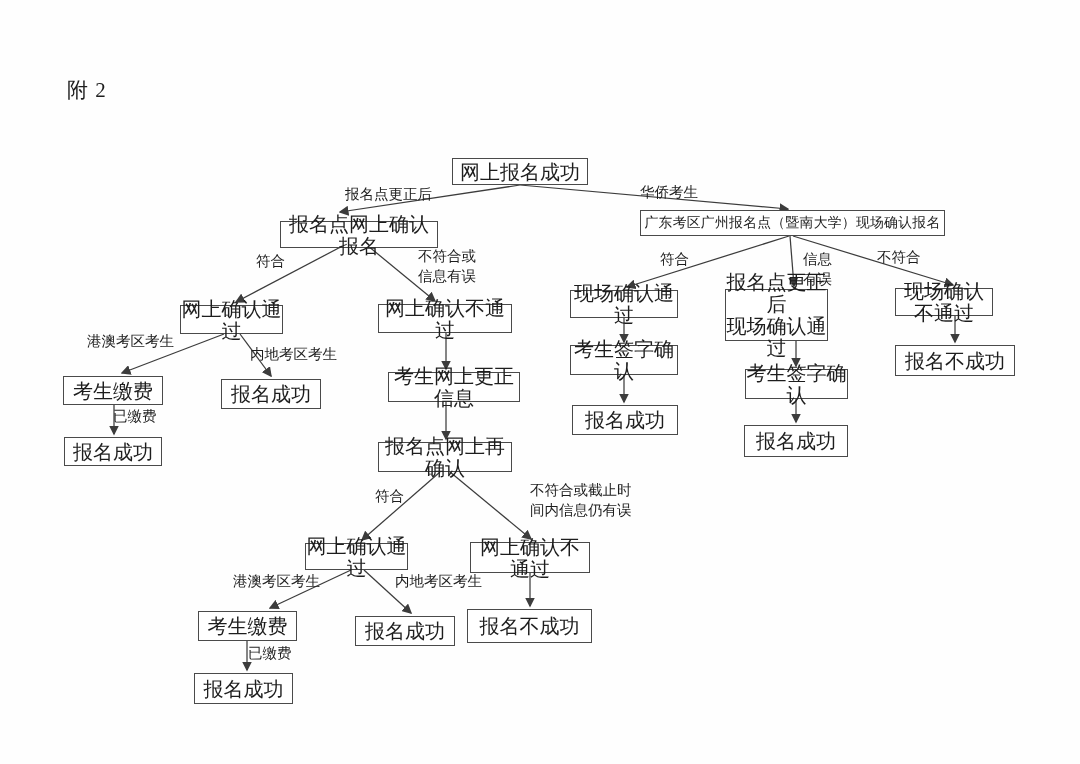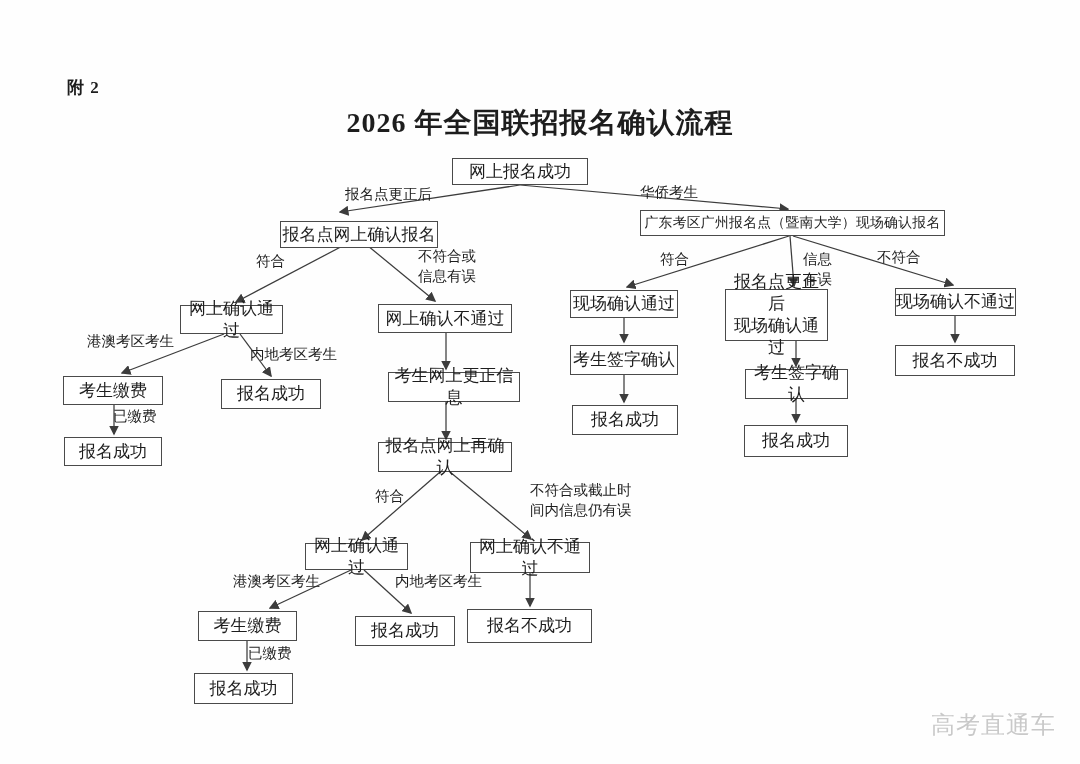--- a/index.html
+++ b/index.html
@@ -18,22 +18,22 @@
   .page{
     position:relative;
     width:1080px;
     height:764px;
     background:var(--paper);
     overflow:hidden;
   }
   .annotation{
     position:absolute;
     left:67px; top:76px;
-    font-size:17px;
-    font-weight:700;
+    font-size:21px;
+    font-weight:400;
     letter-spacing:1px;
   }
   .title{
     position:absolute;
     left:0; top:104px;
     width:1080px;
     text-align:center;
     font-size:28px;
     font-weight:700;
     letter-spacing:1px;
@@ -44,21 +44,21 @@
     width:1080px; height:764px;
   }
   .node{
     position:absolute;
     display:flex;
     align-items:center;
     justify-content:center;
     text-align:center;
     border:1.4px solid var(--border);
     background:#fff;
-    font-size:17px;
+    font-size:20px;
     line-height:22px;
     white-space:pre-line;
     color:var(--ink);
   }
   .node.wide{font-size:13.8px;letter-spacing:.3px;}
   .edge-label{
     position:absolute;
     font-size:14.5px;
     line-height:20px;
     white-space:pre-line;
@@ -75,21 +75,20 @@
     font-family:"Liberation Sans","DejaVu Sans",sans-serif;
   }
 </style>
 </head>
 <body>
 
 <div class="page">
 
   <div class="annotation">附 2</div>
 
-  <h1 class="title">2026 年全国联招报名确认流程</h1>
 
   <svg id="edge-layer" viewBox="0 0 1080 764" xmlns="http://www.w3.org/2000/svg">
     <defs>
       <marker id="arrow" viewBox="0 0 10 10" refX="8.5" refY="5" markerWidth="8" markerHeight="8" orient="auto">
         <path d="M0,0 L10,5 L0,10 z" fill="#3c3c3c"></path>
       </marker>
     </defs>
     <g id="edge-group">
         <line x1="520" y1="185" x2="340" y2="212" stroke="#3c3c3c" stroke-width="1.25" marker-end="url(#arrow)"></line>
         <line x1="520" y1="185" x2="788" y2="209" stroke="#3c3c3c" stroke-width="1.25" marker-end="url(#arrow)"></line>
@@ -119,21 +118,21 @@
 
   <div id="node-layer">
       <div class="node" style="left: 452px; top: 158px; width: 136px; height: 27px;">网上报名成功</div>
       <div class="node" style="left: 280px; top: 214px; width: 158px; height: 27px; margin-top: 7px;">报名点网上确认报名</div>
       <div class="node wide" style="left: 640px; top: 210px; width: 305px; height: 26px;">广东考区广州报名点（暨南大学）现场确认报名</div>
       <div class="node" style="left: 180px; top: 305px; width: 103px; height: 29px;">网上确认通过</div>
       <div class="node" style="left: 378px; top: 304px; width: 134px; height: 29px;">网上确认不通过</div>
       <div class="node" style="left: 570px; top: 290px; width: 108px; height: 28px;">现场确认通过</div>
       <div class="node" style="left: 725px; top: 289px; width: 103px; height: 52px;">报名点更正后
 现场确认通过</div>
-      <div class="node" style="left: 895px; top: 288px; width: 121px; height: 28px;">现场确认不通过</div>
+      <div class="node" style="left: 895px; top: 288px; width: 98px; height: 28px;">现场确认不通过</div>
       <div class="node" style="left: 63px; top: 376px; width: 100px; height: 29px;">考生缴费</div>
       <div class="node" style="left: 221px; top: 379px; width: 100px; height: 30px;">报名成功</div>
       <div class="node" style="left: 380px; top: 372px; width: 132px; height: 30px; margin-left: 8px;">考生网上更正信息</div>
       <div class="node" style="left: 570px; top: 345px; width: 108px; height: 30px;">考生签字确认</div>
       <div class="node" style="left: 745px; top: 369px; width: 103px; height: 30px;">考生签字确认</div>
       <div class="node" style="left: 895px; top: 345px; width: 120px; height: 31px;">报名不成功</div>
       <div class="node" style="left: 64px; top: 437px; width: 98px; height: 29px;">报名成功</div>
       <div class="node" style="left: 572px; top: 405px; width: 106px; height: 30px;">报名成功</div>
       <div class="node" style="left: 744px; top: 425px; width: 104px; height: 32px;">报名成功</div>
       <div class="node" style="left: 378px; top: 442px; width: 134px; height: 30px;">报名点网上再确认</div>
@@ -156,15 +155,14 @@
       <div class="edge-label" style="left: 250px; top: 344px;">内地考区考生</div>
       <div class="edge-label" style="left: 113px; top: 406px;">已缴费</div>
       <div class="edge-label" style="left: 375px; top: 486px;">符合</div>
       <div class="edge-label" style="left: 500px; top: 480px; margin-left: 30px;">不符合或截止时
 间内信息仍有误</div>
       <div class="edge-label" style="left: 233px; top: 571px;">港澳考区考生</div>
       <div class="edge-label" style="left: 395px; top: 571px;">内地考区考生</div>
       <div class="edge-label" style="left: 248px; top: 643px;">已缴费</div>
     </div>
 
-  <div class="watermark">高考直通车</div>
 
 </div>
 
 </body></html>

